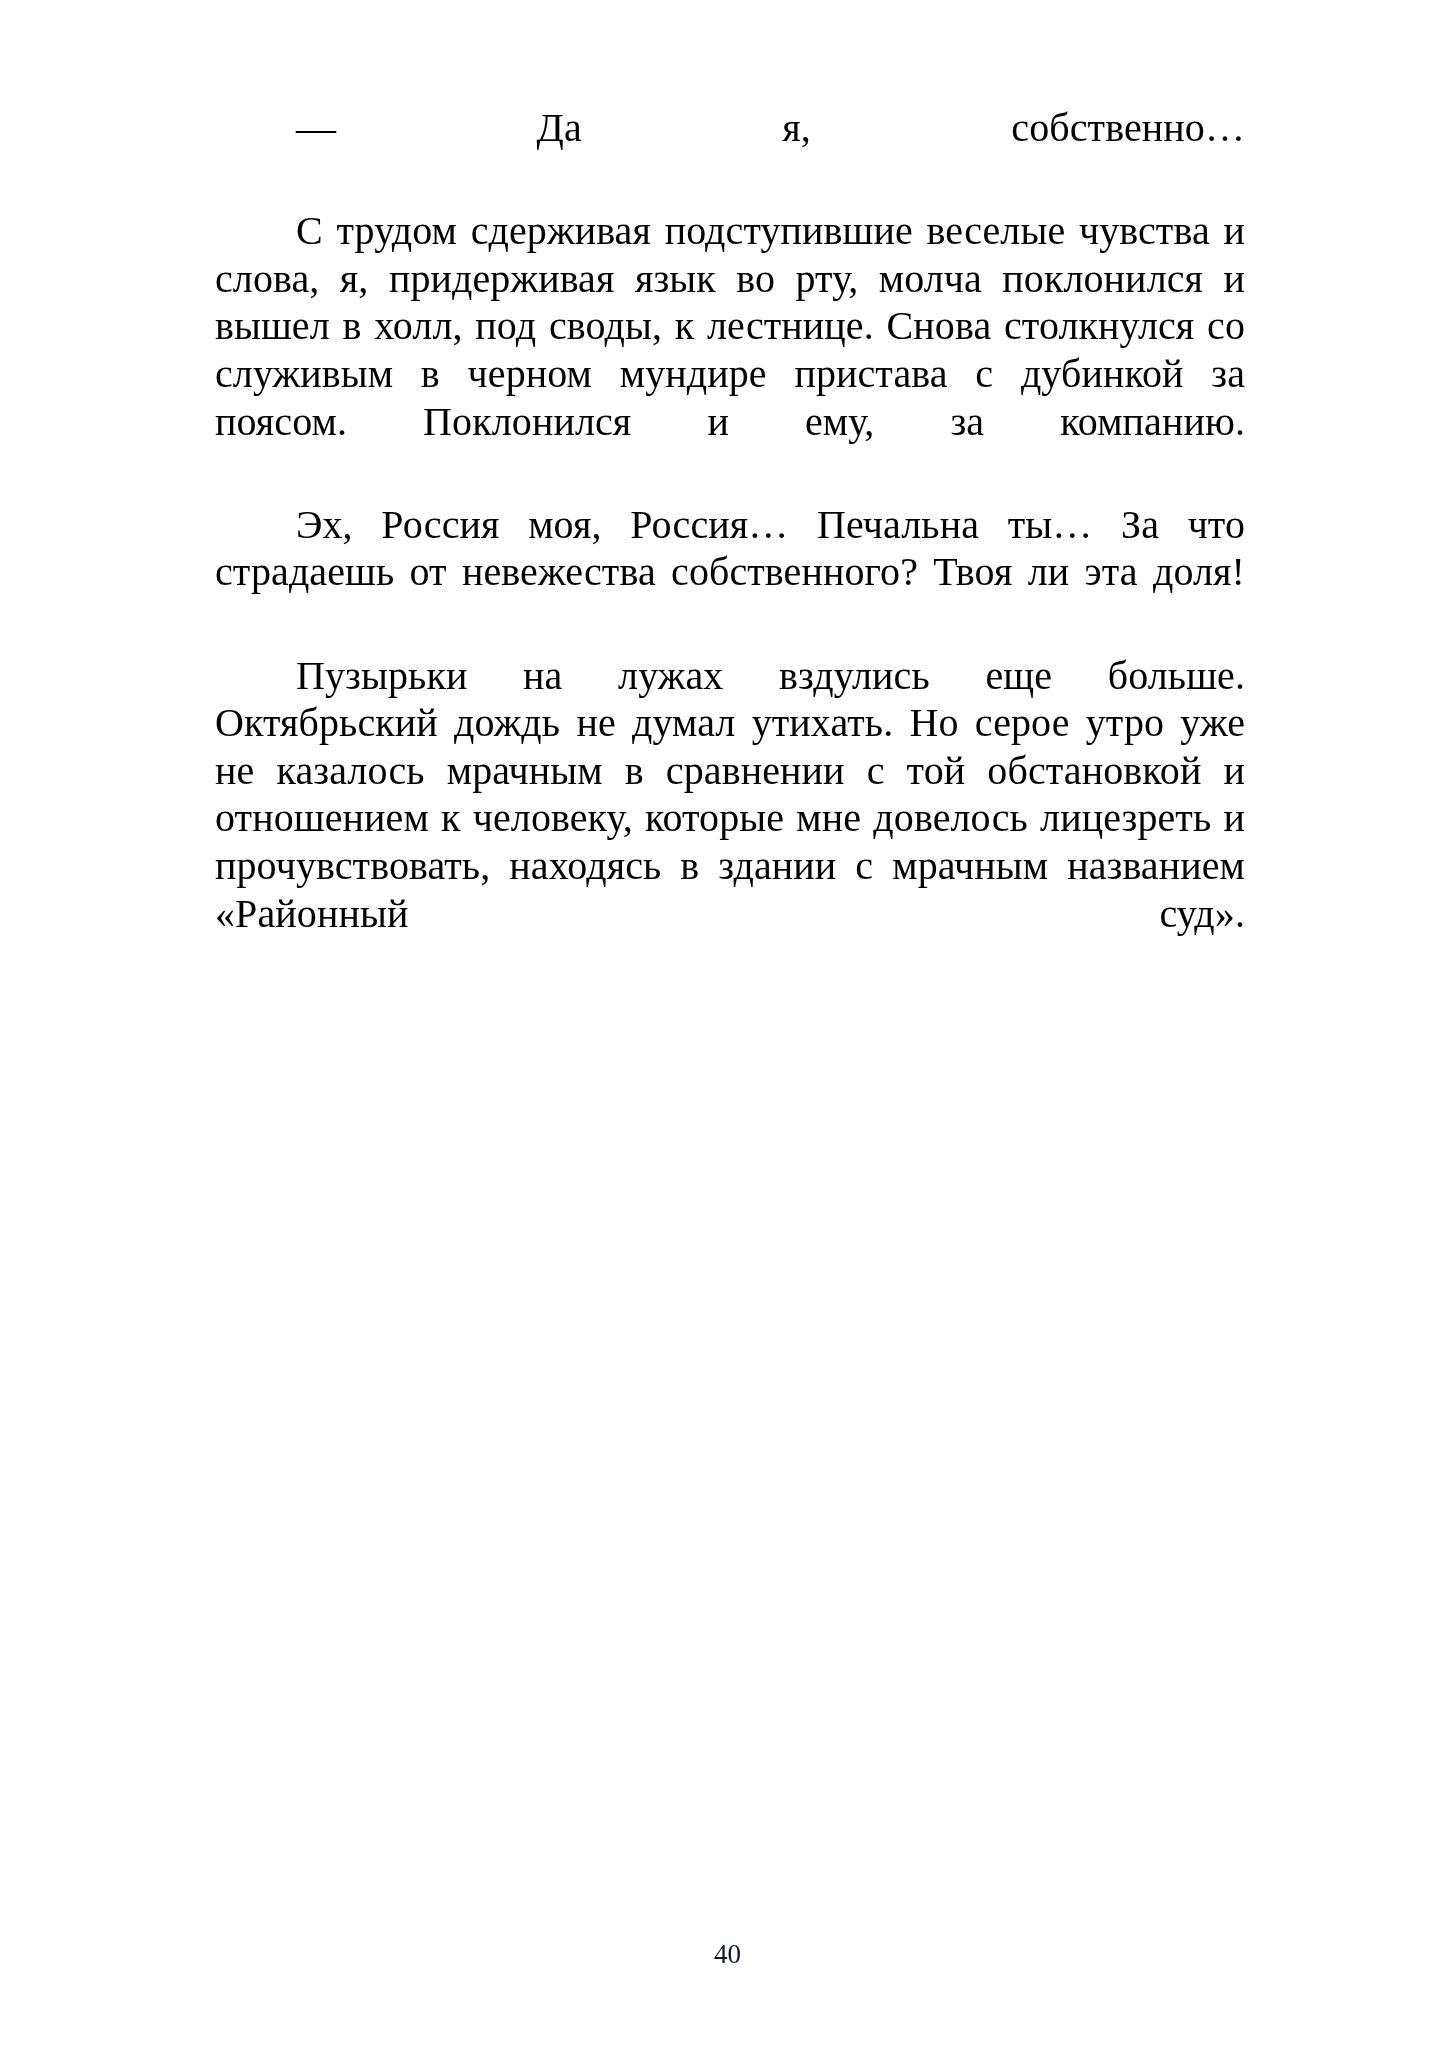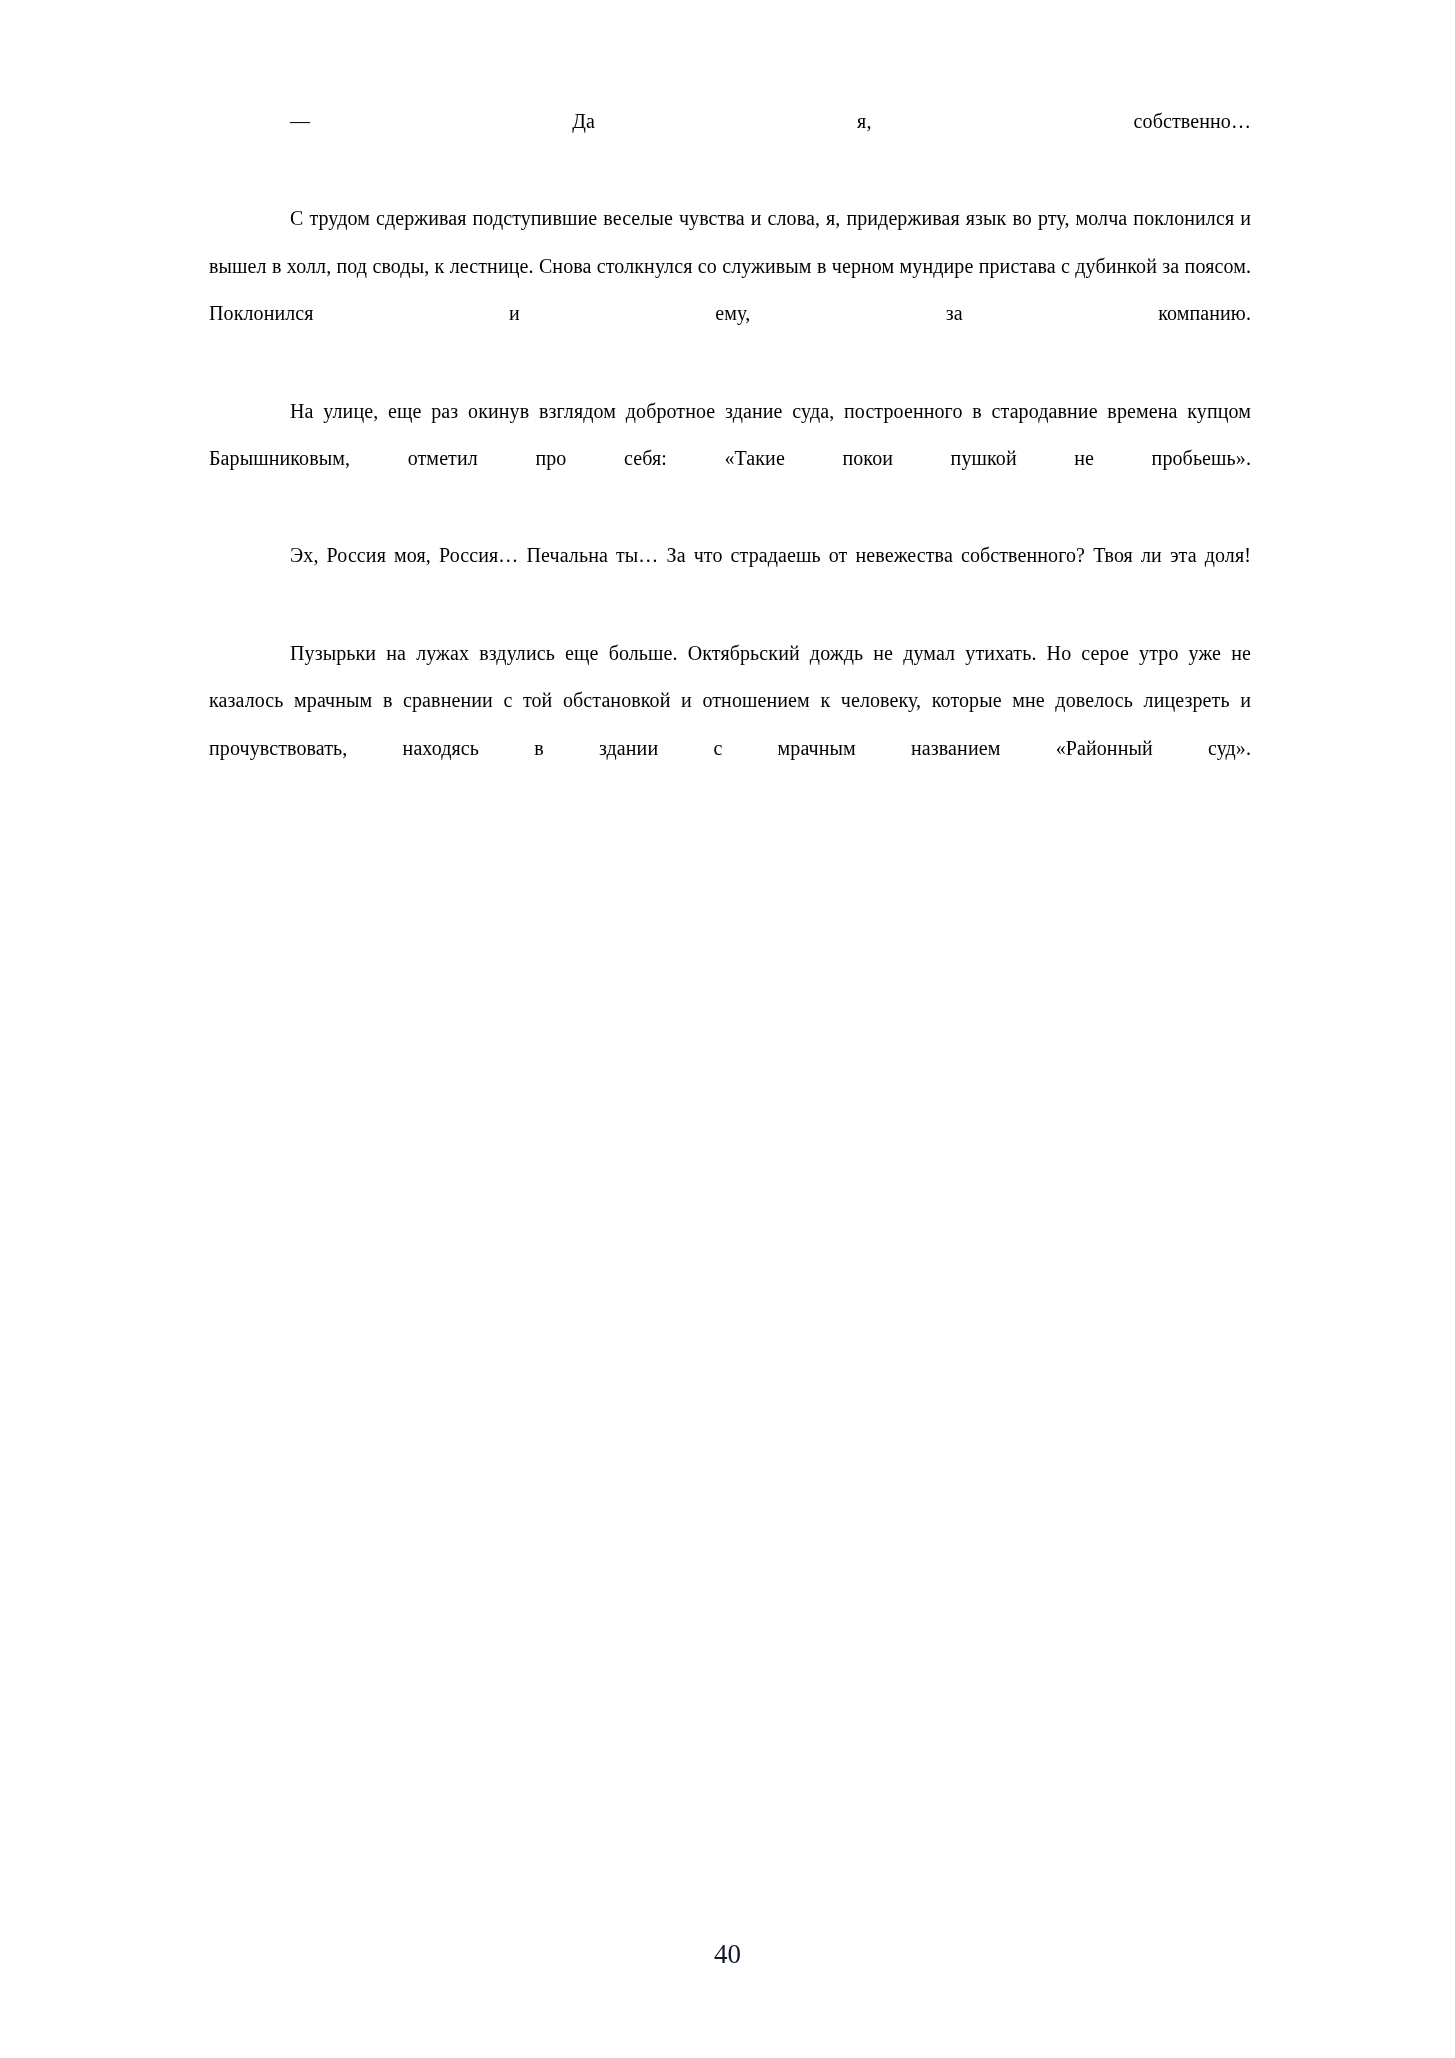--- a/index.html
+++ b/index.html
@@ -26,22 +26,22 @@
   }
 
   .text-block {
     position: absolute;
     left: 207px;
     top: 96px;
     width: 1046px;
   }
 
   .para {
-    margin: 2px;
-    font-size: 20px;
+    margin: 8px;
+    font-size: 40px;
     line-height: 47.6px;
     text-align: justify;
     text-indent: 81px;
     text-justify: inter-word;
     letter-spacing: 0.1px;
     word-spacing: 0.2px;
     -webkit-hyphens: none;
     hyphens: none;
   }
 
@@ -65,20 +65,19 @@
   }
 </style>
 </head>
 <body>
 
 <div class="page">
 
   <div class="text-block">
     <p class="para">— Да я, собственно…</p>
     <p class="para">С трудом сдерживая подступившие веселые чувства и слова, я, придерживая язык во рту, молча поклонился и вышел в холл, под своды, к лестнице. Снова столкнулся со служивым в черном мундире пристава с дубинкой за поясом. Поклонился и ему, за компанию.</p>
-    <p class="para">На улице, еще раз окинув взглядом добротное здание суда, построенного в стародавние времена купцом Барышниковым, отметил про себя: «Такие покои пушкой не пробьешь».</p>
     <p class="para">Эх, Россия моя, Россия… Печальна ты… За что страдаешь от невежества собственного? Твоя ли эта доля!</p>
     <p class="para">Пузырьки на лужах вздулись еще больше. Октябрьский дождь не думал утихать. Но серое утро уже не казалось мрачным в сравнении с той обстановкой и отношением к человеку, которые мне довелось лицезреть и прочувствовать, находясь в здании с мрачным названием «Районный суд».</p>
   </div>
 
   <div class="page-number">40</div>
 
 </div>
 
 </body></html>

